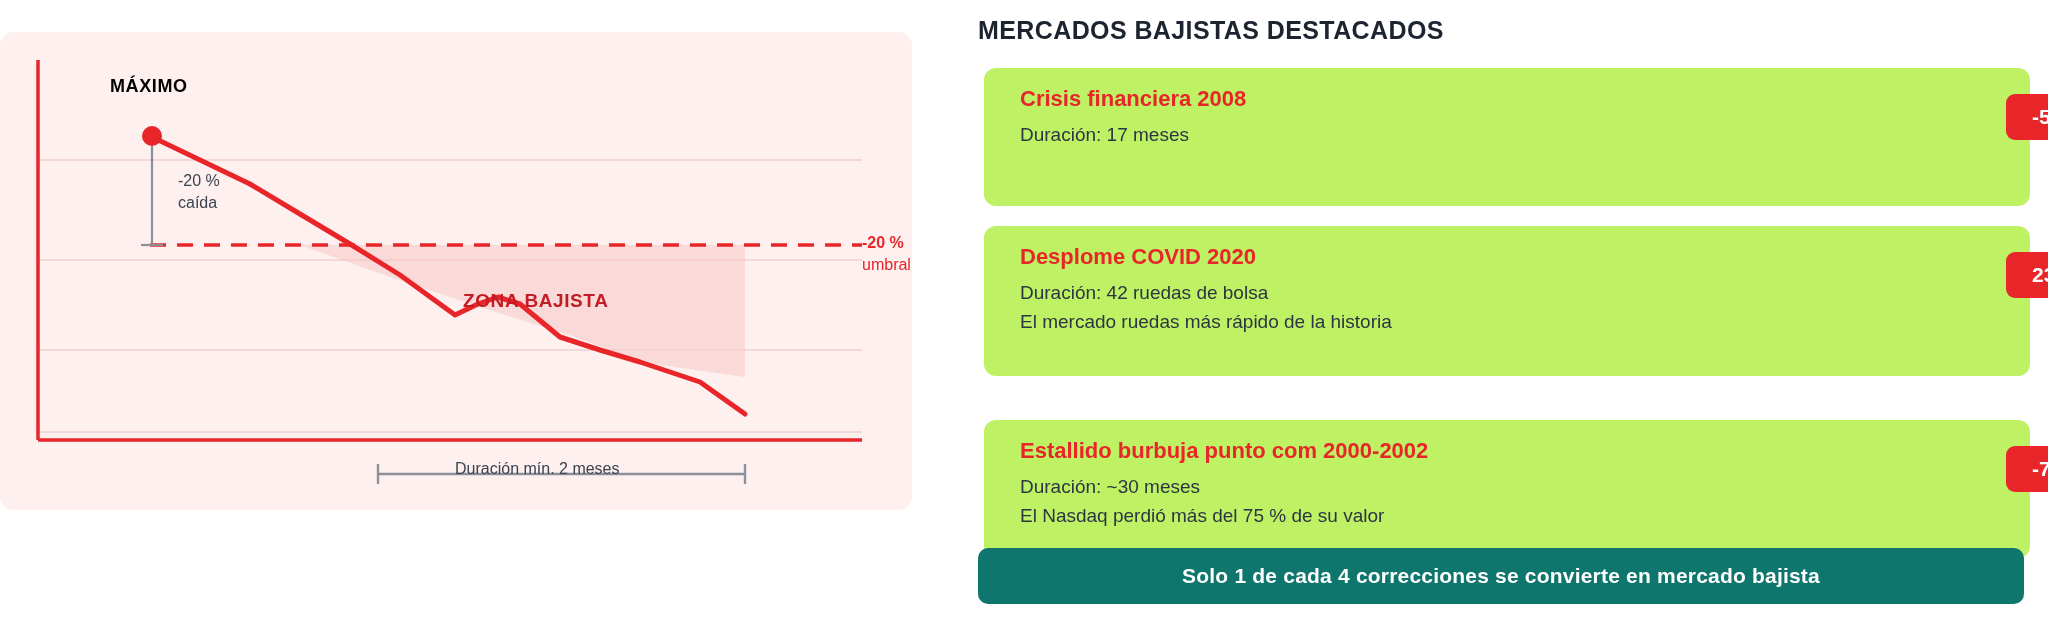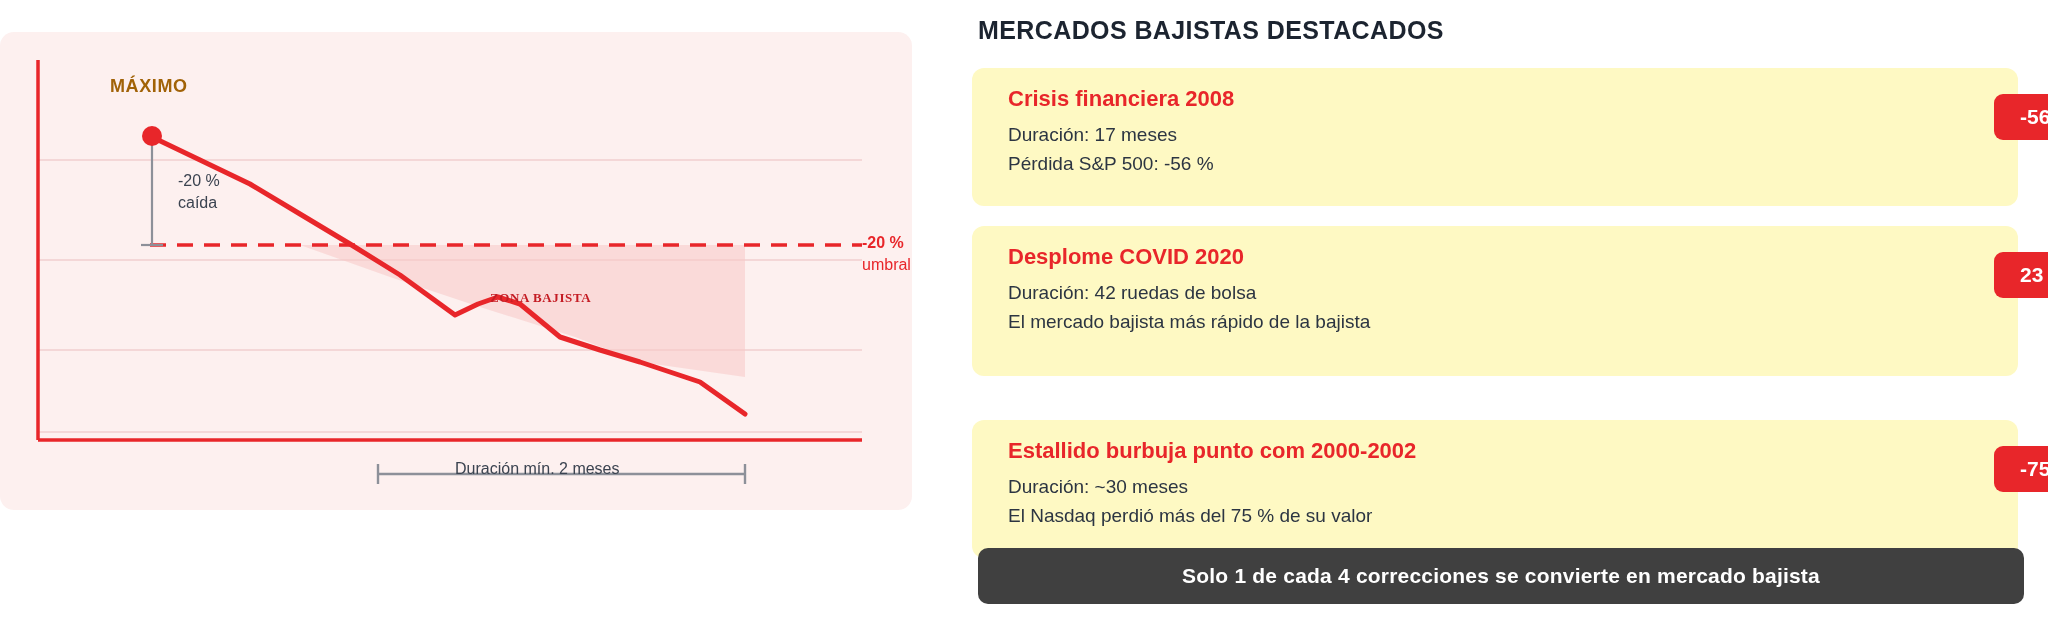--- a/index.html
+++ b/index.html
@@ -41,34 +41,33 @@
   .chart-svg-wrap {
     position: absolute;
     left: 0;
     top: 0;
     width: 912px;
     height: 478px;
   }
   .chart-label {
     position: absolute;
     font-weight: bold;
-    color: #a16207;
+    color: #000000;
     letter-spacing: 0.6px;
   }
   .lbl-maximo {
     left: 110px;
     top: 44px;
     font-size: 18px;
   }
   .lbl-zona {
-    left: 490px;
+    left: 463px;
     top: 258px;
-    font-size: 13px;
+    font-size: 19px;
     color: #c41c24;
-    font-family: Liberation Serif, serif;
   }
   .lbl-drop {
     position: absolute;
     left: 178px;
     top: 138px;
     font-size: 16px;
     font-weight: normal;
     color: #3b4350;
     line-height: 1.35;
     letter-spacing: 0;
@@ -101,23 +100,23 @@
     position: absolute;
     left: 66px;
     top: 16px;
     font-size: 25px;
     font-weight: bold;
     letter-spacing: 0.4px;
     color: #1c2430;
   }
   .event-card {
     position: absolute;
-    left: 60px;
+    left: 72px;
     width: 1046px;
-    background: #fef9c3;
+    background: #bef264;
     border-radius: 12px;
     box-sizing: border-box;
     padding: 18px 24px 18px 36px;
   }
   .card-1 { top: 68px; height: 138px; }
   .card-2 { top: 226px; height: 150px; }
   .card-3 { top: 384px; height: 138px; margin-top: 36px; }
 
   .event-name {
     font-size: 22px;
@@ -145,21 +144,21 @@
     border-radius: 9px;
     box-sizing: border-box;
     white-space: nowrap;
   }
   .footer-bar {
     position: absolute;
     left: 66px;
     top: 548px;
     width: 1046px;
     height: 56px;
-    background: #404040;
+    background: #0f766e;
     border-radius: 10px;
     color: #ffffff;
     font-size: 21px;
     font-weight: bold;
     display: flex;
     align-items: center;
     justify-content: center;
     letter-spacing: 0.2px;
   }
 </style>
@@ -220,28 +219,27 @@
       <div class="lbl-duration">Duración mín. 2 meses</div>
     </div>
   </div>
 
   <div class="right-panel">
     <div class="right-title">MERCADOS BAJISTAS DESTACADOS</div>
 
     <div class="event-card card-1">
       <div class="event-name">Crisis financiera 2008</div>
       <div class="event-line">Duración: 17 meses</div>
-      <div class="event-line">Pérdida S&amp;P 500: -56 %</div>
       <div class="badge">-56 %</div>
     </div>
 
     <div class="event-card card-2">
       <div class="event-name">Desplome COVID 2020</div>
       <div class="event-line">Duración: 42 ruedas de bolsa</div>
-      <div class="event-line">El mercado bajista más rápido de la bajista</div>
+      <div class="event-line">El mercado ruedas más rápido de la historia</div>
       <div class="badge">23 días</div>
     </div>
 
     <div class="event-card card-3">
       <div class="event-name">Estallido burbuja punto com 2000-2002</div>
       <div class="event-line">Duración: ~30 meses</div>
       <div class="event-line">El Nasdaq perdió más del 75 % de su valor</div>
       <div class="badge">-75 %</div>
     </div>
 

